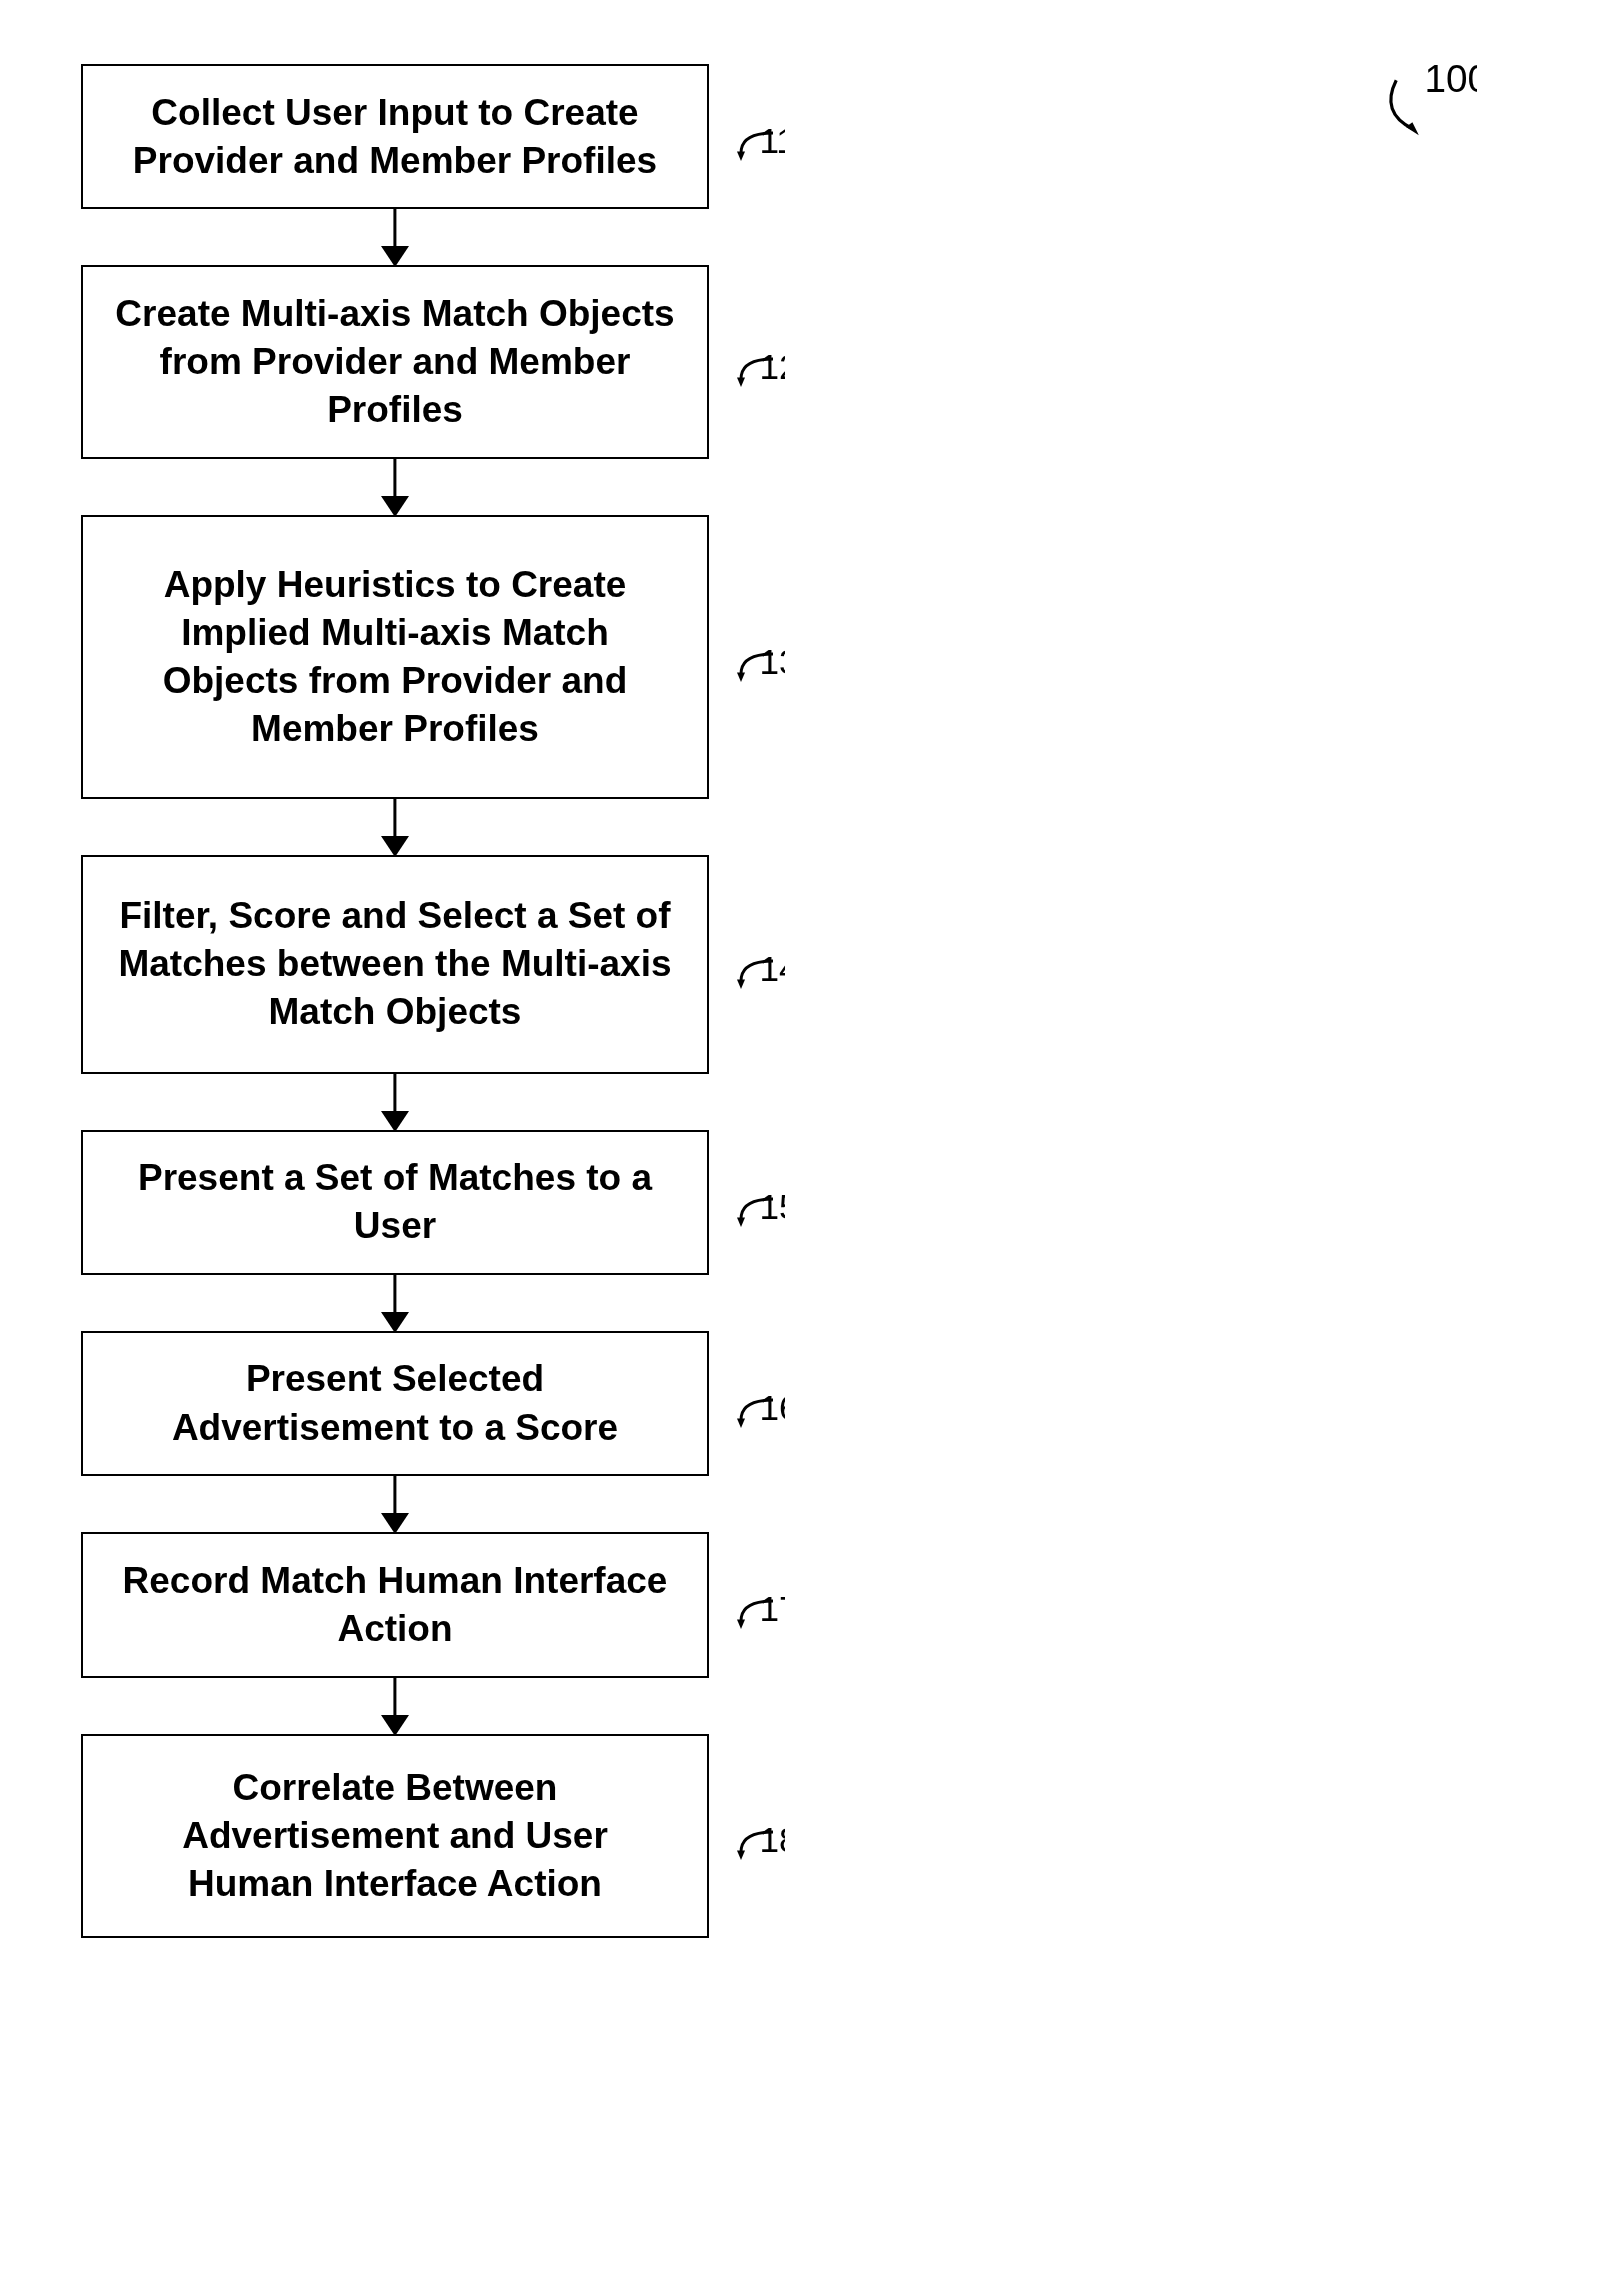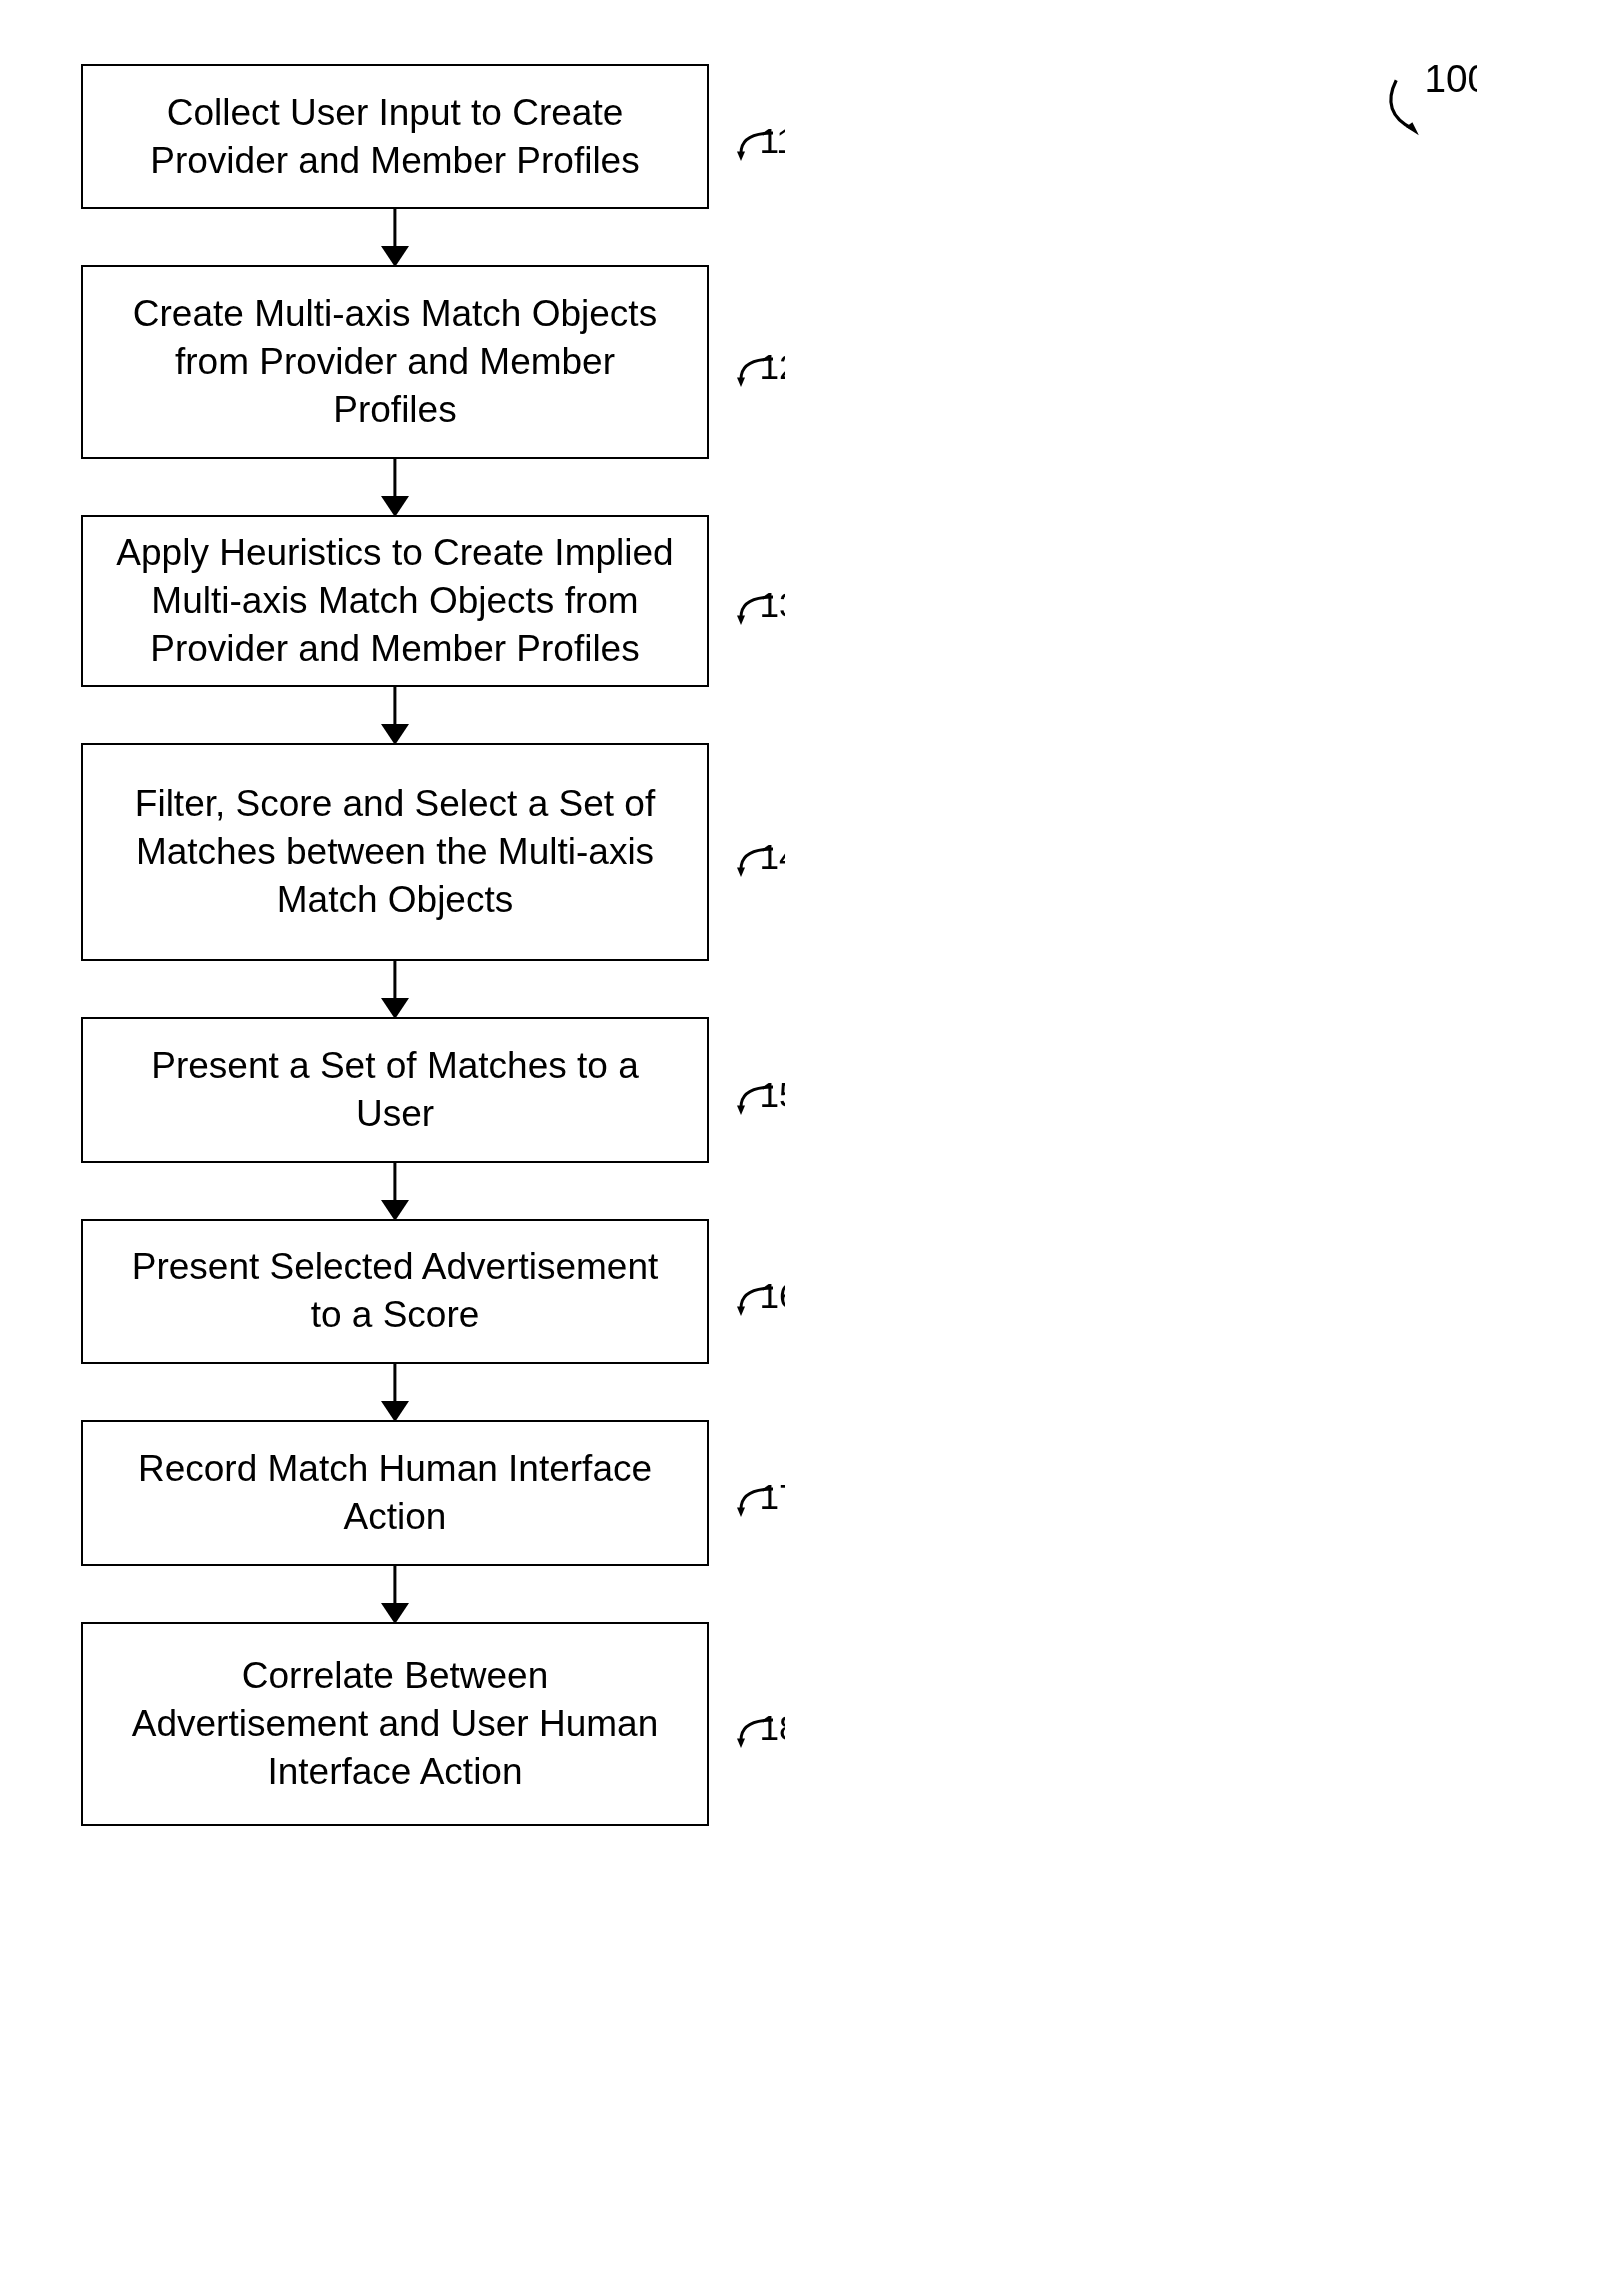--- a/index.html
+++ b/index.html
@@ -45,21 +45,21 @@
       background: #ffffff;
       display: flex;
       align-items: center;
       justify-content: center;
       text-align: center;
       padding: 22.6px 32px;
     }
 
     .step-box span {
       font-size: 37px;
-      font-weight: 400;
+      font-weight: 700;
       color: #000000;
       line-height: 1.3;
     }
 
     .arrow-connector {
       width: 628px;
       display: flex;
       justify-content: center;
       align-items: center;
       height: 56px;
@@ -158,21 +158,21 @@
           <path d="M 55 5 Q 15 5 15 30" stroke="#000" stroke-width="3.5" fill="none"></path>
           <polygon points="10,28 20,28 15,40" fill="#000"></polygon>
           <text x="38" y="30" font-size="44" font-family="Arial" fill="#000">120</text>
         </svg>
       </div>
     </div>
 
     <div class="arrow-connector"></div>
 
     <div class="step-row">
-      <div class="step-box" style="padding: 12px 32px;">
+      <div class="step-box" style="padding: 44px 32px;">
         <span>Apply Heuristics to Create Implied Multi-axis Match Objects from Provider and Member Profiles</span>
       </div>
       <div class="ref-wrapper">
         <svg width="56" height="44" viewBox="0 0 70 55">
           <path d="M 55 5 Q 15 5 15 30" stroke="#000" stroke-width="3.5" fill="none"></path>
           <polygon points="10,28 20,28 15,40" fill="#000"></polygon>
           <text x="38" y="30" font-size="44" font-family="Arial" fill="#000">130</text>
         </svg>
       </div>
     </div>

